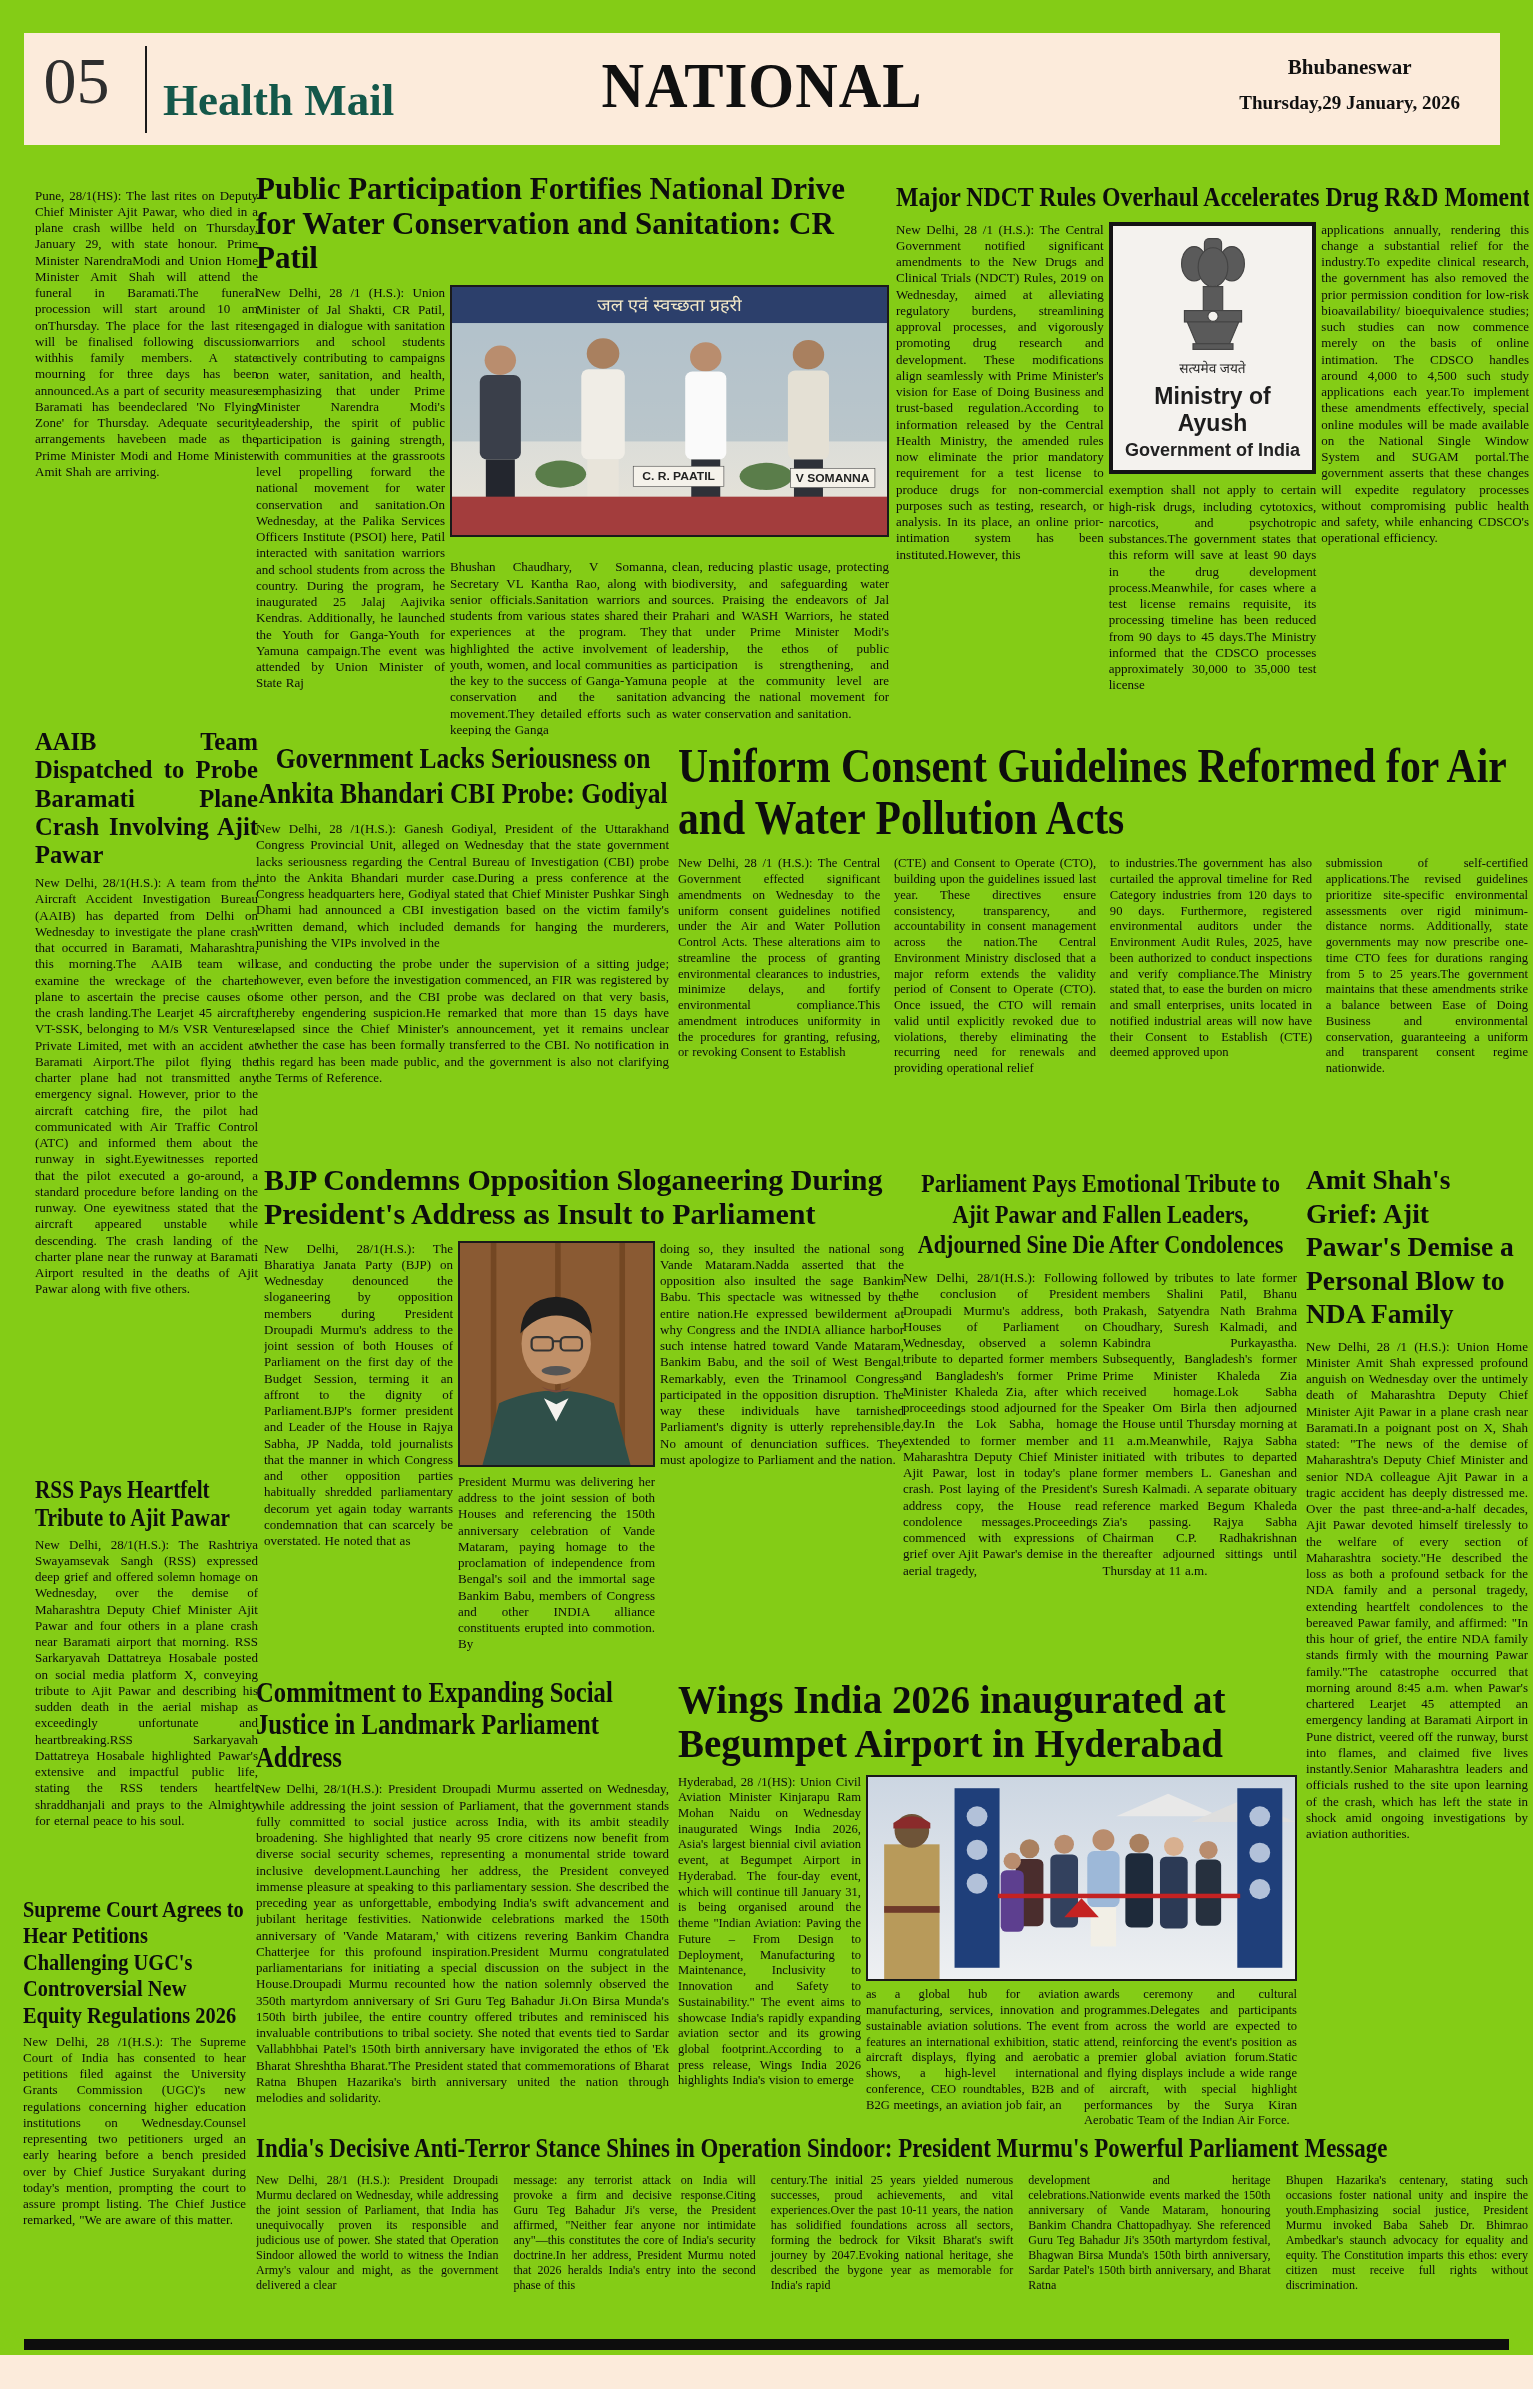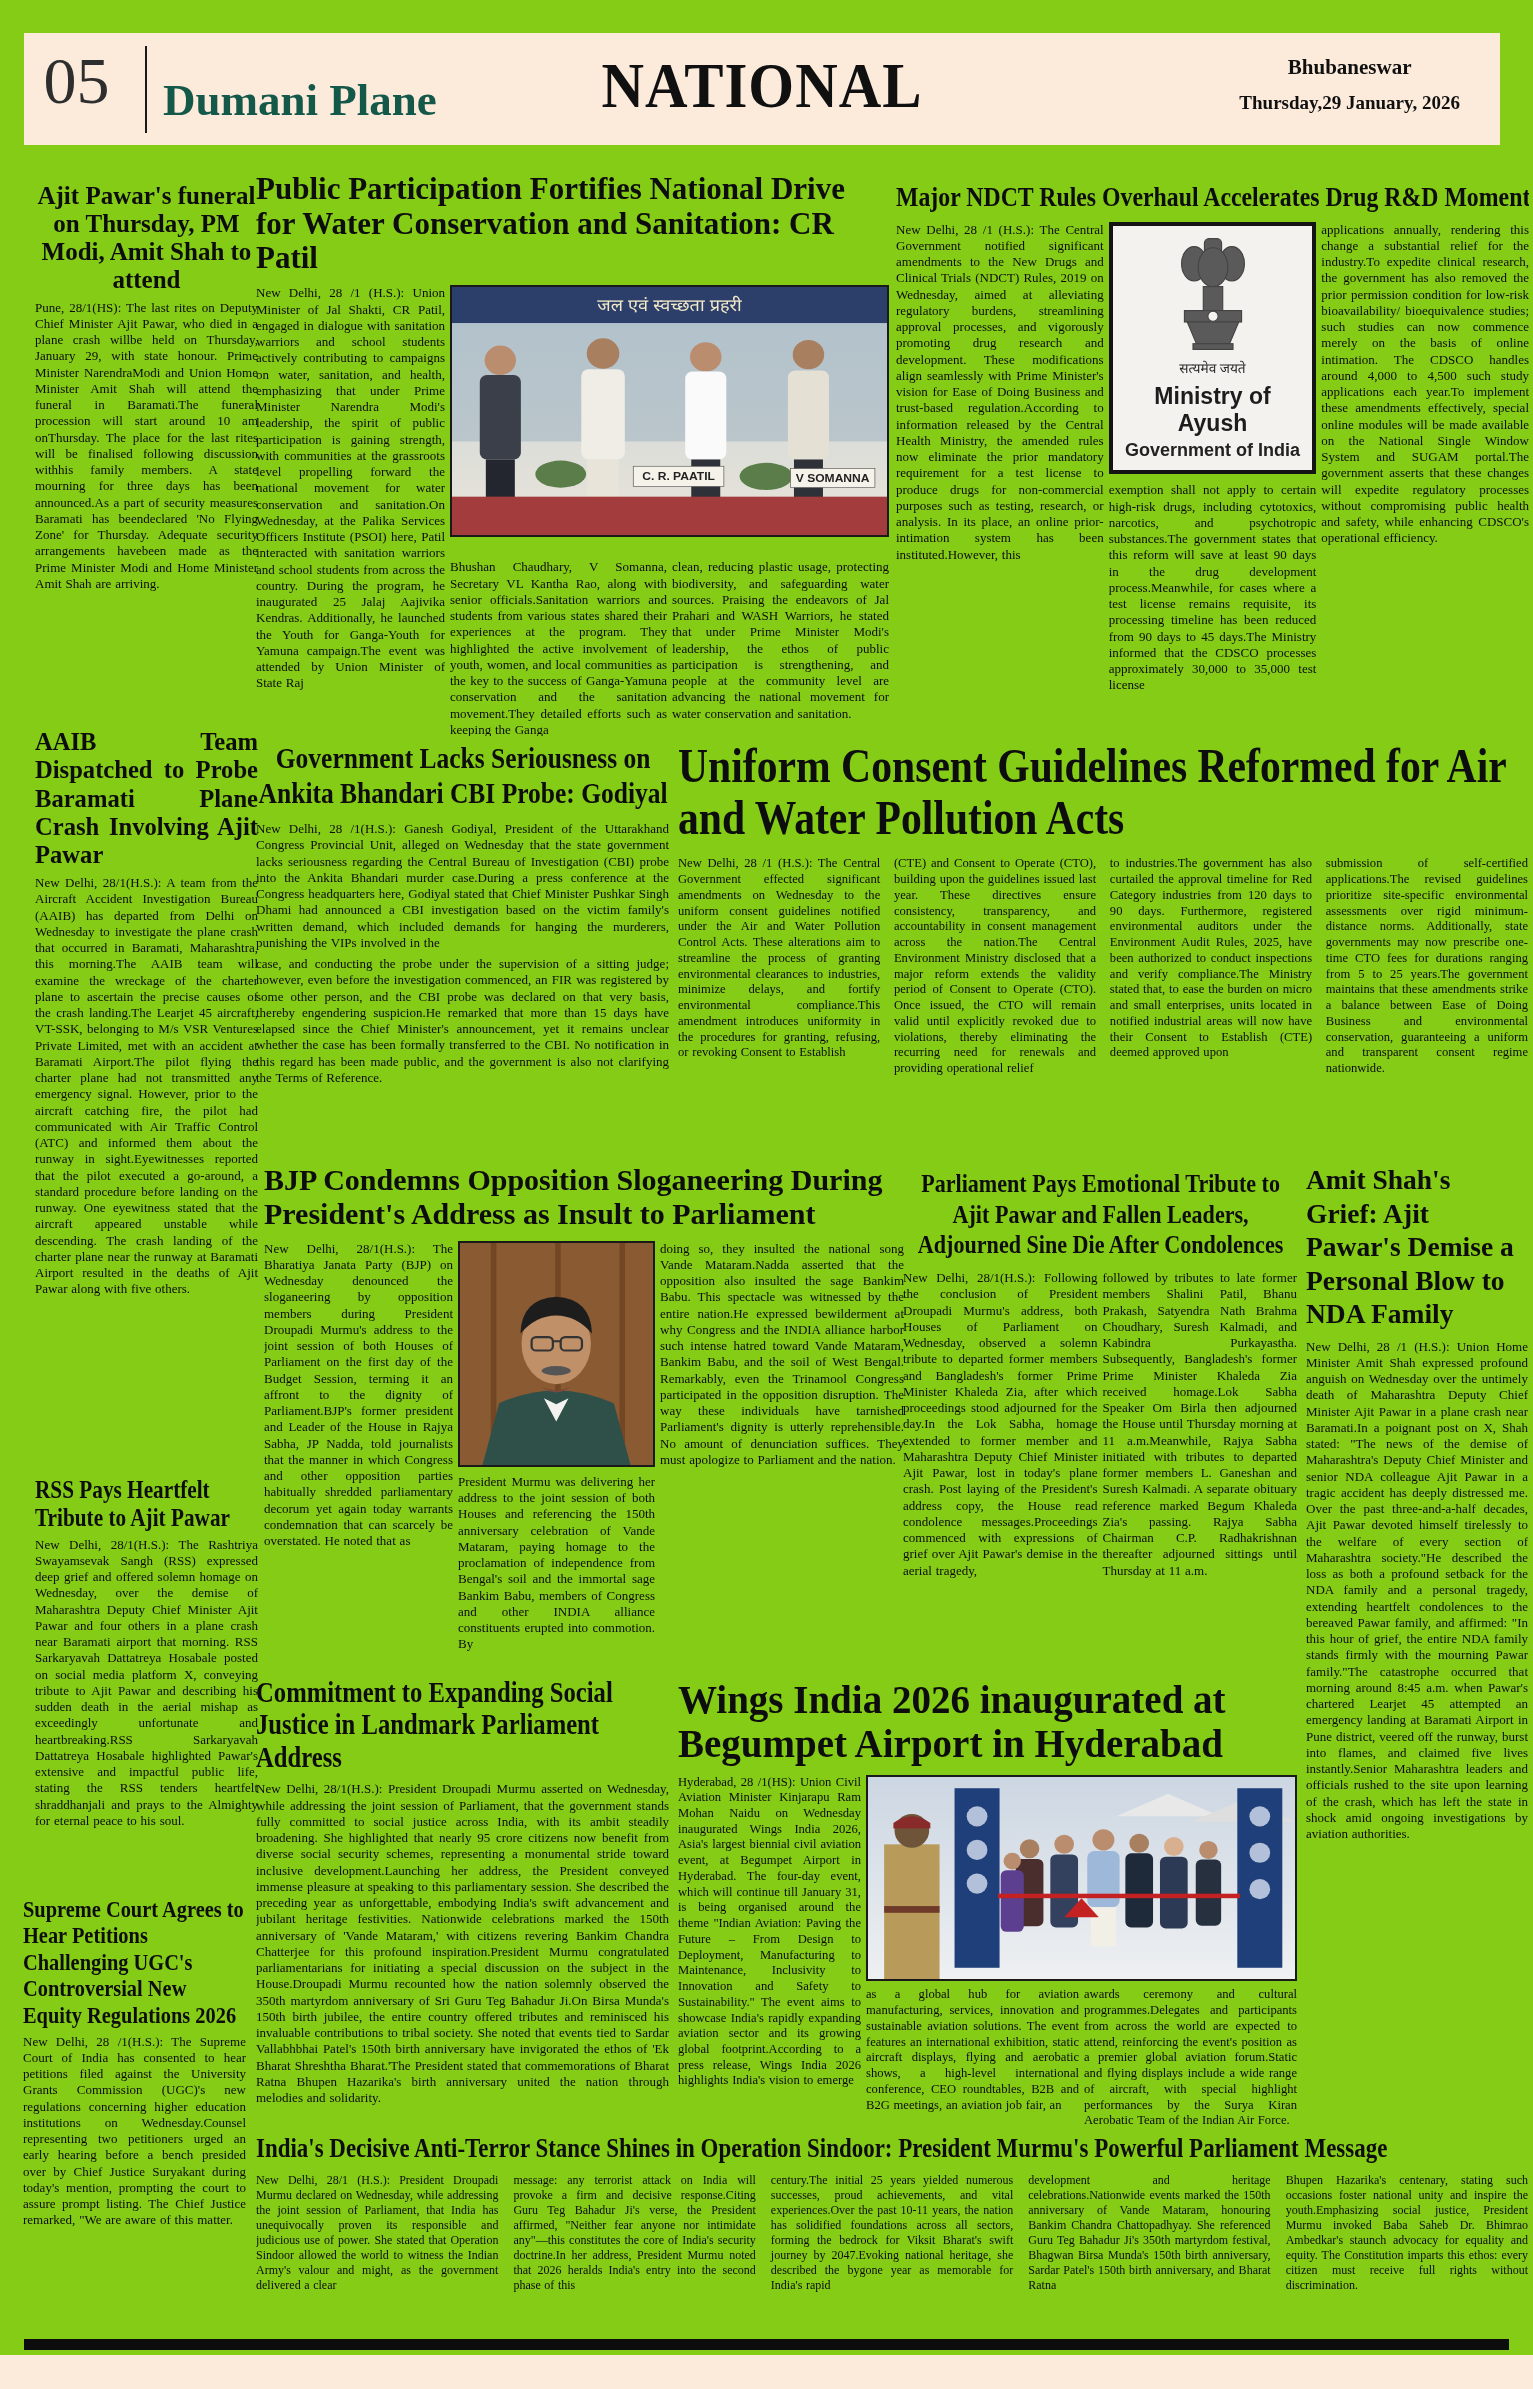--- a/index.html
+++ b/index.html
@@ -39,30 +39,29 @@
   .jlast{text-align:justify;text-align-last:justify;}
 </style>
 </head>
 <body>
 
 <div class="page">
 
   <header class="masthead">
     <div class="pagenum">05</div>
     <div class="mast-rule"></div>
-    <div class="brand">Dumani Plane</div>
+    <div class="brand">Health Mail</div>
     <div class="section">NATIONAL</div>
     <div class="dateline">
       <div class="city">Bhubaneswar</div>
       <div class="date">Thursday,29 January, 2026</div>
     </div>
   </header>
 
   <article class="art" style="left:35px;top:182px;width:223px;height:544px;">
-    <h2 class="hl c" style="font-size:25px;line-height:1.12;font-weight:600;">Ajit Pawar's funeral on Thursday, PM Modi, Amit Shah to attend</h2>
     <p class="body">Pune, 28/1(HS): The last rites on Deputy Chief Minister Ajit Pawar, who died in a plane crash willbe held on Thursday, January 29, with state honour. Prime Minister NarendraModi and Union Home Minister Amit Shah will attend the funeral in Baramati.The funeral procession will start around 10 am onThursday. The place for the last rites will be finalised following discussion withhis family members. A state mourning for three days has been announced.As a part of security measures Baramati has beendeclared 'No Flying Zone' for Thursday. Adequate security arrangements havebeen made as the Prime Minister Modi and Home Minister Amit Shah are arriving.</p>
   </article>
 
   <article class="art" style="left:35px;top:728px;width:223px;height:744px;">
     <h2 class="hl jlast" style="font-size:24.6px;line-height:1.15;font-weight:600;">AAIB Team Dispatched to Probe Baramati Plane Crash Involving Ajit Pawar</h2>
     <p class="body">New Delhi, 28/1(H.S.): A team from the Aircraft Accident Investigation Bureau (AAIB) has departed from Delhi on Wednesday to investigate the plane crash that occurred in Baramati, Maharashtra, this morning.The AAIB team will examine the wreckage of the charter plane to ascertain the precise causes of the crash landing.The Learjet 45 aircraft, VT-SSK, belonging to M/s VSR Ventures Private Limited, met with an accident at Baramati Airport.The pilot flying the charter plane had not transmitted any emergency signal. However, prior to the aircraft catching fire, the pilot had communicated with Air Traffic Control (ATC) and informed them about the runway in sight.Eyewitnesses reported that the pilot executed a go-around, a standard procedure before landing on the runway. One eyewitness stated that the aircraft appeared unstable while descending. The crash landing of the charter plane near the runway at Baramati Airport resulted in the deaths of Ajit Pawar along with five others.</p>
   </article>
 
   <article class="art" style="left:35px;top:1476px;width:223px;height:416px;">
     <h2 class="hl cond" style="font-size:25px;line-height:1.1;">RSS Pays Heartfelt Tribute to Ajit Pawar</h2>

